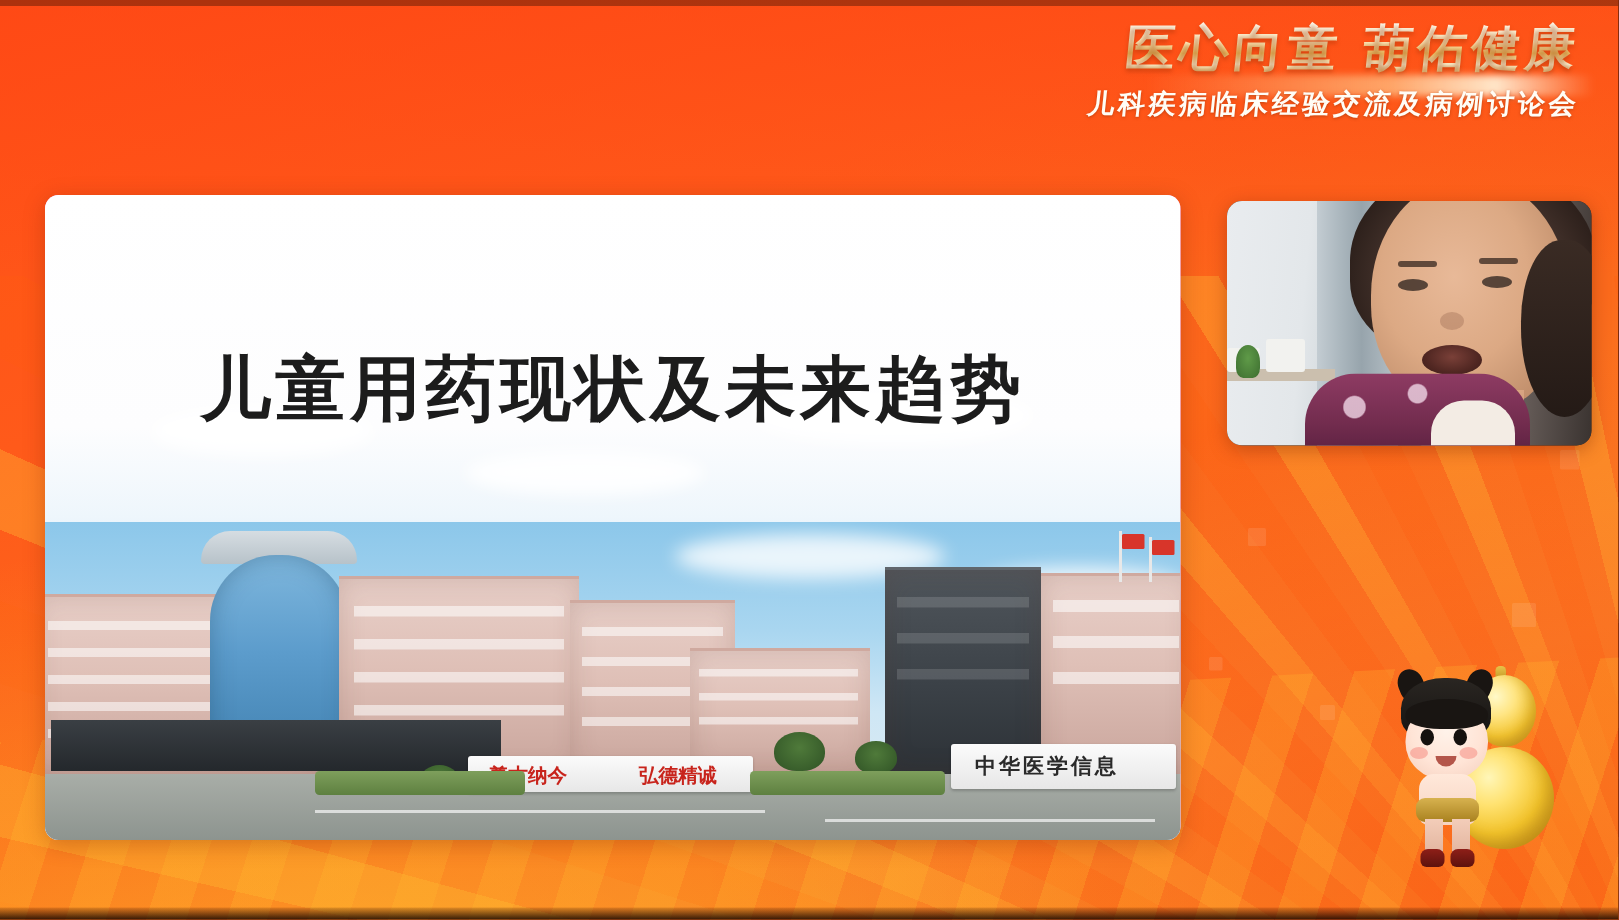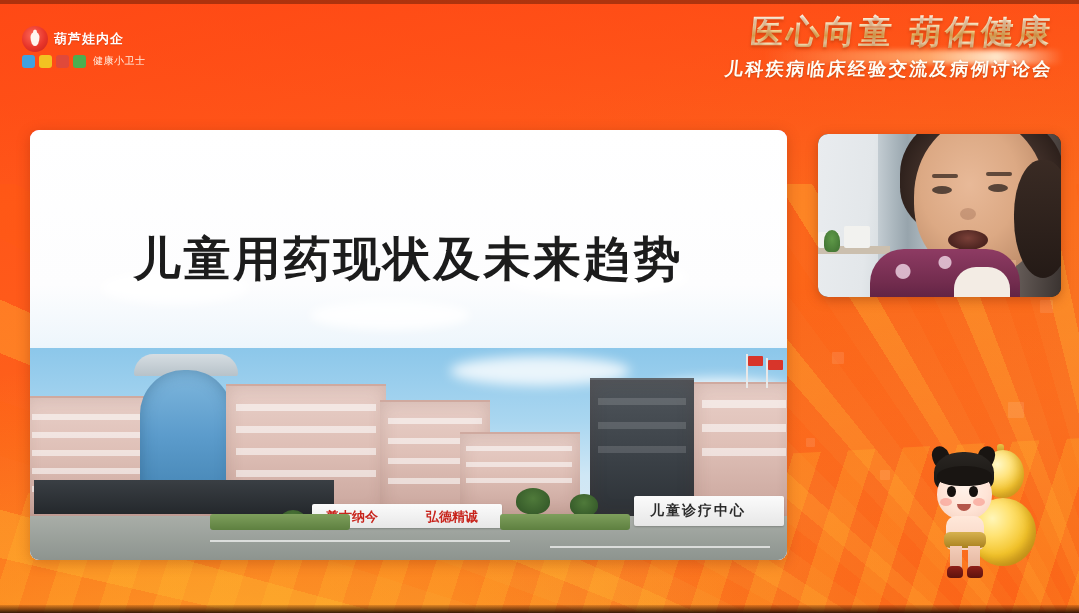--- a/index.html
+++ b/index.html
@@ -679,33 +679,20 @@
   <div class="sq" style="left:880px;top:470px;width:10px;height:10px;"></div>
   <div class="sq" style="left:1040px;top:300px;width:13px;height:13px;"></div>
   <div class="sq" style="left:806px;top:438px;width:9px;height:9px;"></div>
 
   <div class="top-shade"></div>
   <div class="bottom-shade"></div>
 
   <div class="logo-row">
 
 
-    <div class="logo-hulu">
-      <div class="logo-hulu-top">
-        <span class="hulu-badge"></span>
-        <span class="hulu-name">葫芦娃内企</span>
-      </div>
-      <div class="logo-hulu-bot">
-        <span class="hulu-tile" style="background:#3fa2e0;"></span>
-        <span class="hulu-tile" style="background:#f2c222;"></span>
-        <span class="hulu-tile" style="background:#e0493a;"></span>
-        <span class="hulu-tile" style="background:#4caf50;"></span>
-        <span class="hulu-tagline">健康小卫士</span>
-      </div>
-    </div>
 
   </div>
 
   <div class="event-banner">
     <div class="event-title">医心向童 葫佑健康</div>
     <div class="event-flare"></div>
     <div class="event-sub">儿科疾病临床经验交流及病例讨论会</div>
   </div>
 
   <div class="slide">
@@ -781,21 +768,21 @@
       <div class="flagpole" style="left:716px;top:6px;height:34px;"></div>
       <div class="flag" style="left:718px;top:8px;"></div>
       <div class="flagpole" style="left:736px;top:10px;height:30px;"></div>
       <div class="flag" style="left:738px;top:12px;"></div>
 
       <div class="sign-wall" style="left:282px;top:156px;width:190px;height:24px;"></div>
       <div class="sign-red-text" style="left:296px;top:160px;font-size:13px;">尊古纳今</div>
       <div class="sign-red-text" style="left:396px;top:160px;font-size:13px;">弘德精诚</div>
 
       <div class="sign-wall" style="left:604px;top:148px;width:150px;height:30px;"></div>
-      <div class="sign-dark-text" style="left:620px;top:154px;font-size:14px;letter-spacing:2px;">儿童诊疗中心</div>
+      <div class="sign-dark-text" style="left:620px;top:154px;font-size:14px;letter-spacing:2px;">中华医学信息</div>
 
       <div class="tree" style="left:250px;top:162px;width:26px;height:20px;"></div>
       <div class="tree" style="left:486px;top:140px;width:34px;height:26px;"></div>
       <div class="tree" style="left:540px;top:146px;width:28px;height:22px;"></div>
       <div class="ph-grass" style="left:180px;width:140px;"></div>
       <div class="ph-grass" style="left:470px;width:130px;"></div>
     </div>
   </div>
 
   <div class="cam">

